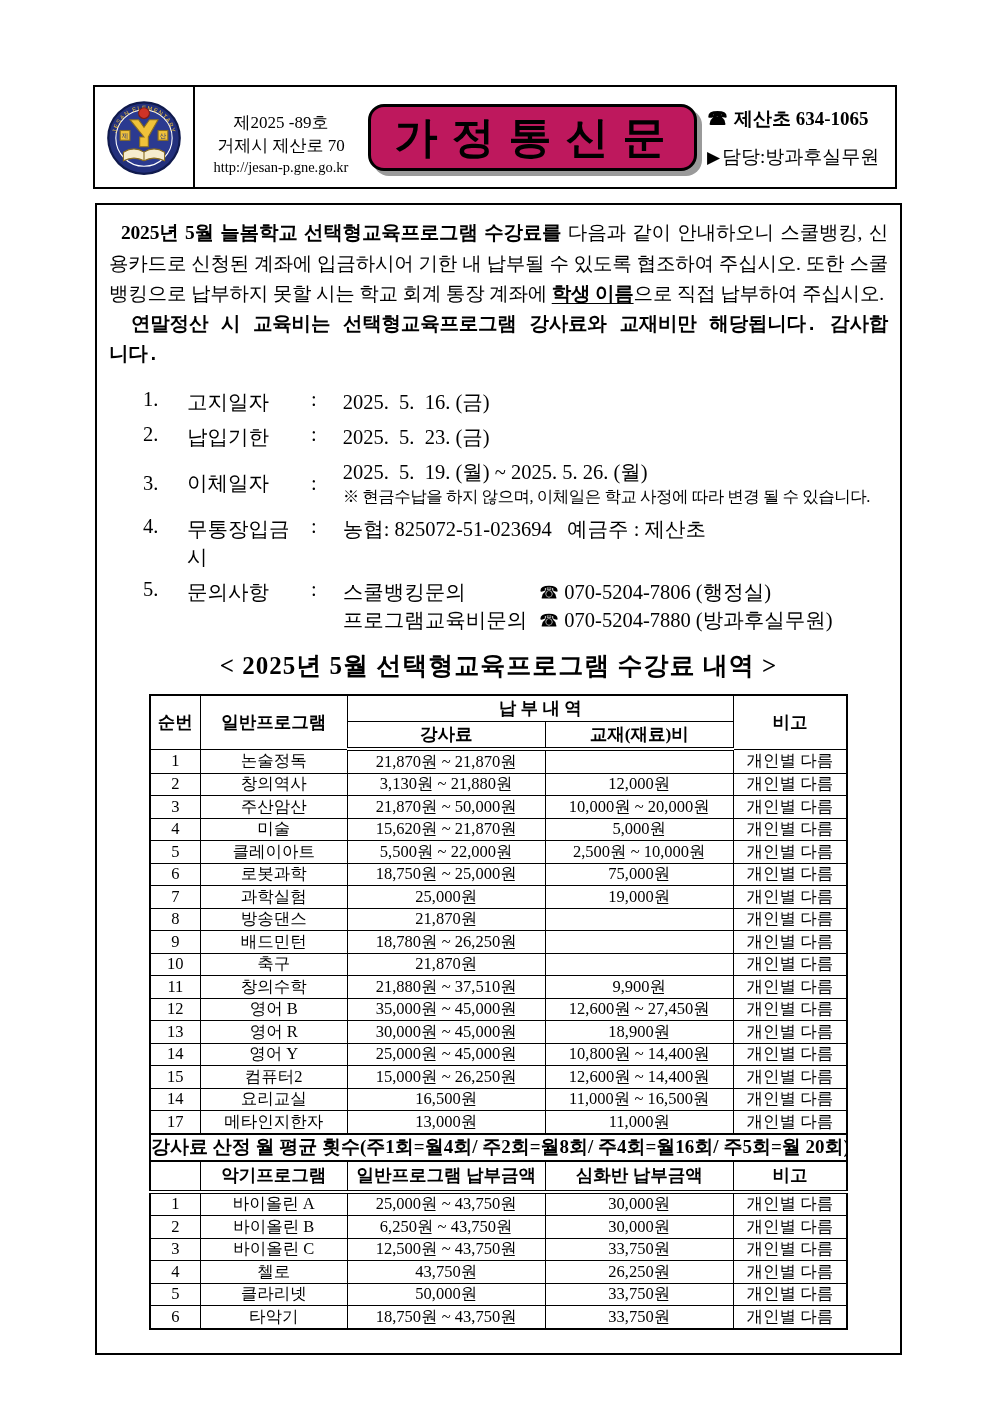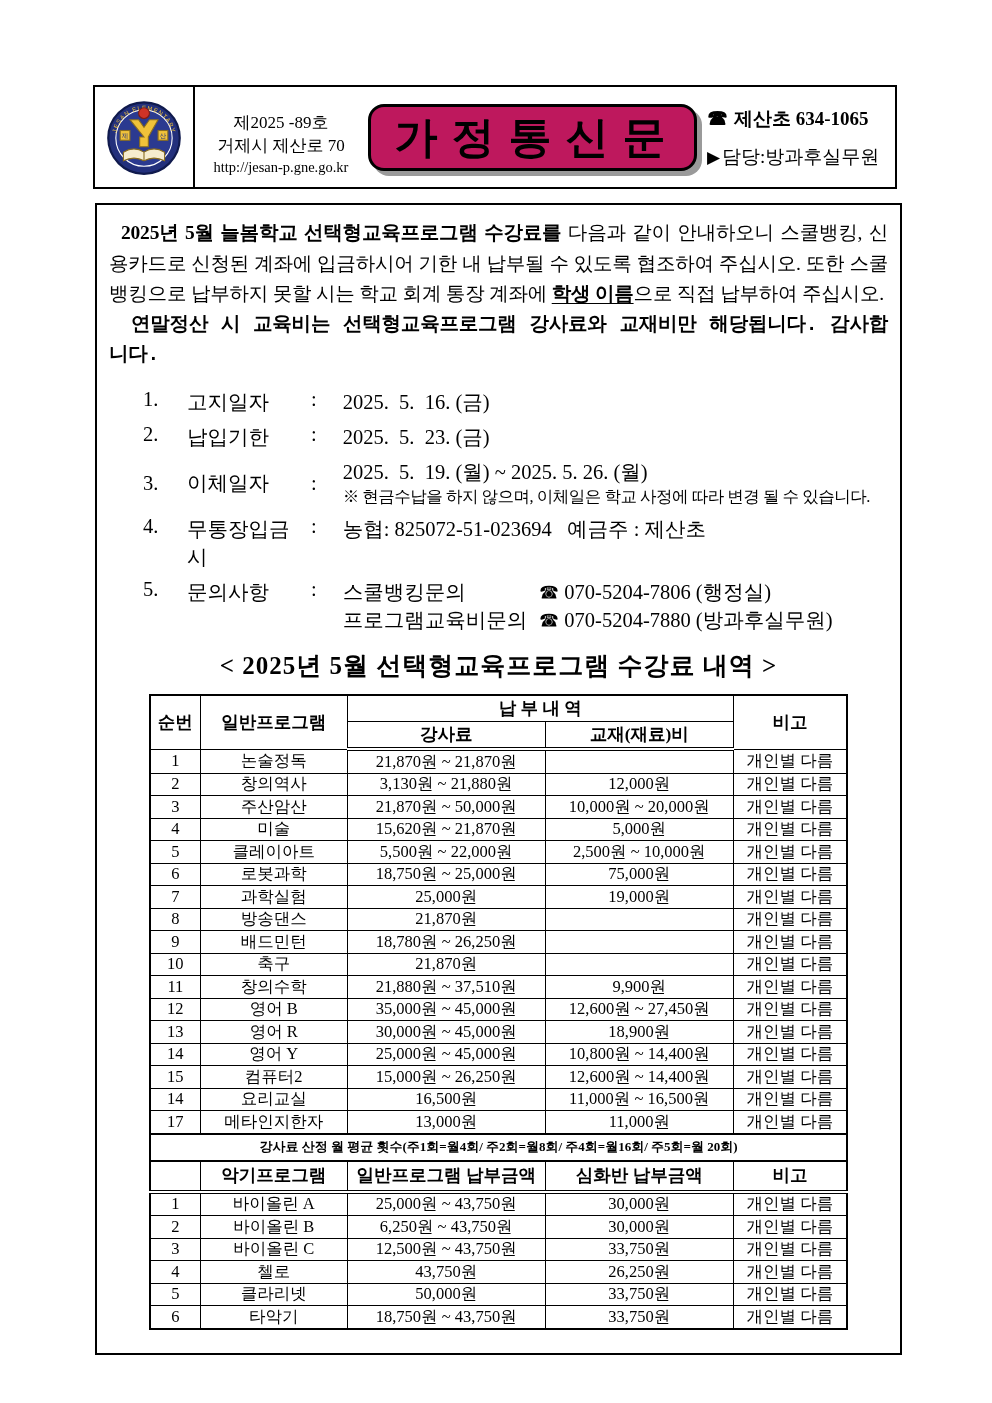--- a/index.html
+++ b/index.html
@@ -53,21 +53,21 @@
   table.fee col.c-no{width:7.2%;} table.fee col.c-prog{width:21.1%;}
   table.fee col.c-fee1{width:28.4%;} table.fee col.c-fee2{width:27%;}
   table.fee col.c-note{width:16.3%;}
   table.fee{border:2px solid #000;}
   table.fee th,table.fee td{border:1px solid #000;padding:0;height:21.5px;text-align:center;
                             overflow:hidden;white-space:nowrap;}
   table.fee thead th{font-size:17.5px;height:25px;font-weight:bold;}
   table.fee thead tr.sub th{border-bottom:4px double #000;}
   td.amt{text-align:right;padding-right:13px;}
   tr.calc-note td{font-weight:bold;border-top:2px solid #000;border-bottom:2px solid #000;
-                  height:25px;font-size:13px;}
+                  height:25px;font-size:19px;}
   tr.inst-head td{font-weight:bold;font-size:17.5px;height:28px;border-bottom:4px double #000;}
 </style>
 </head>
 <body>
 
 <div class="page">
 
   <div class="letterhead">
     <div class="logo-cell">
       <svg width="78" height="78" viewBox="0 0 72 72">

